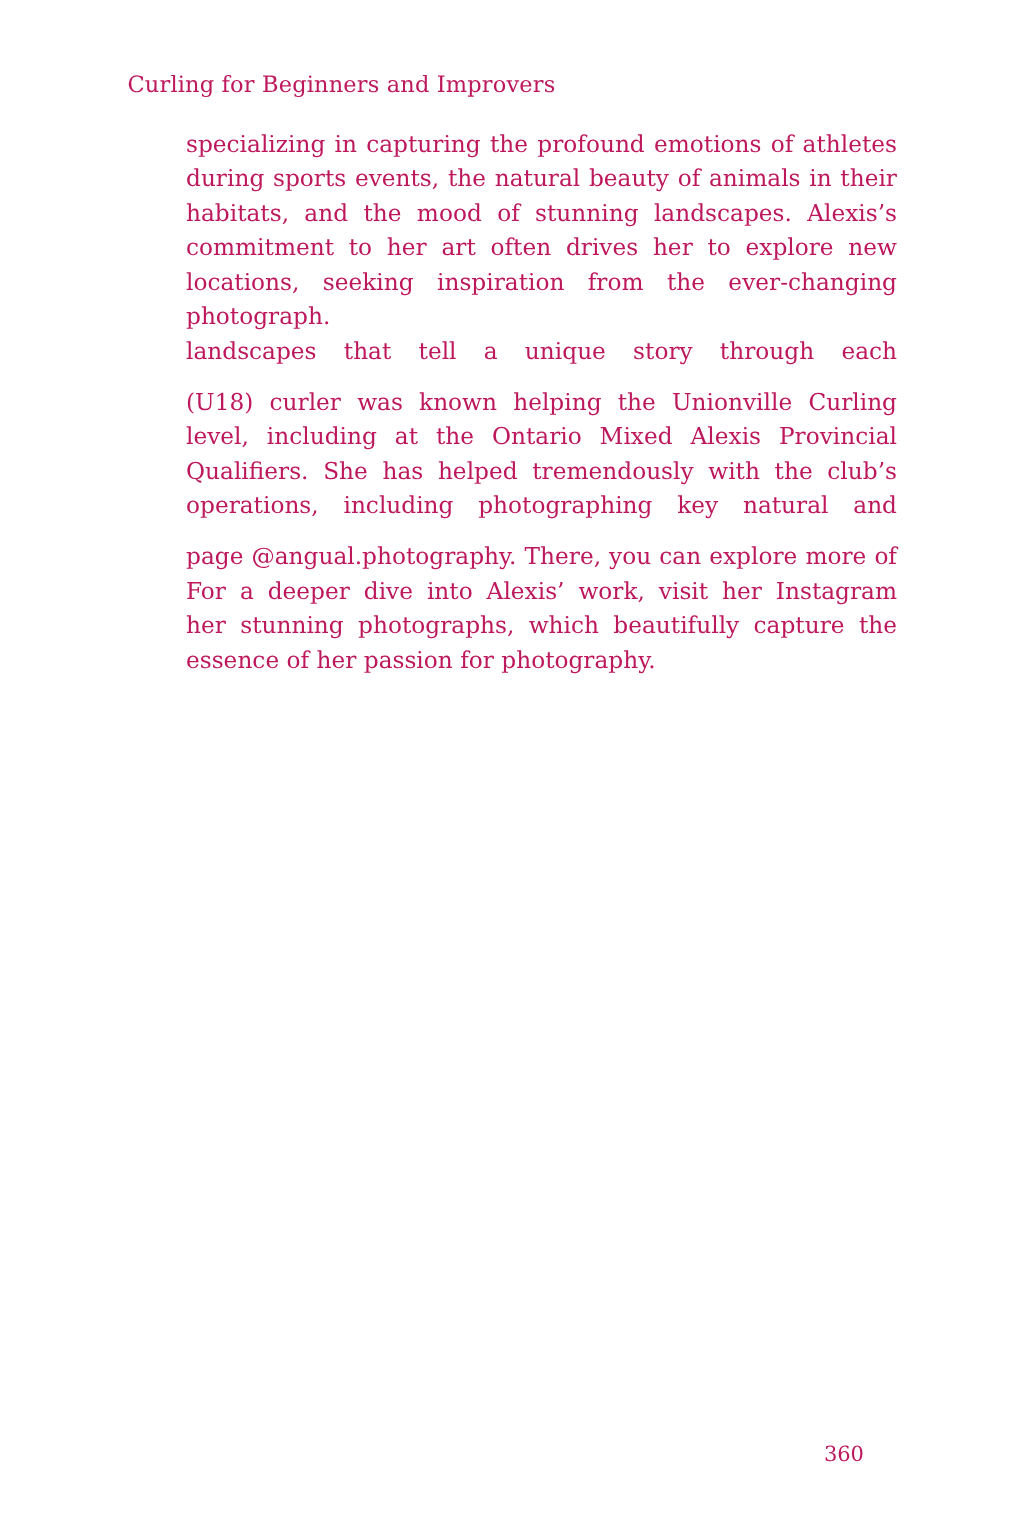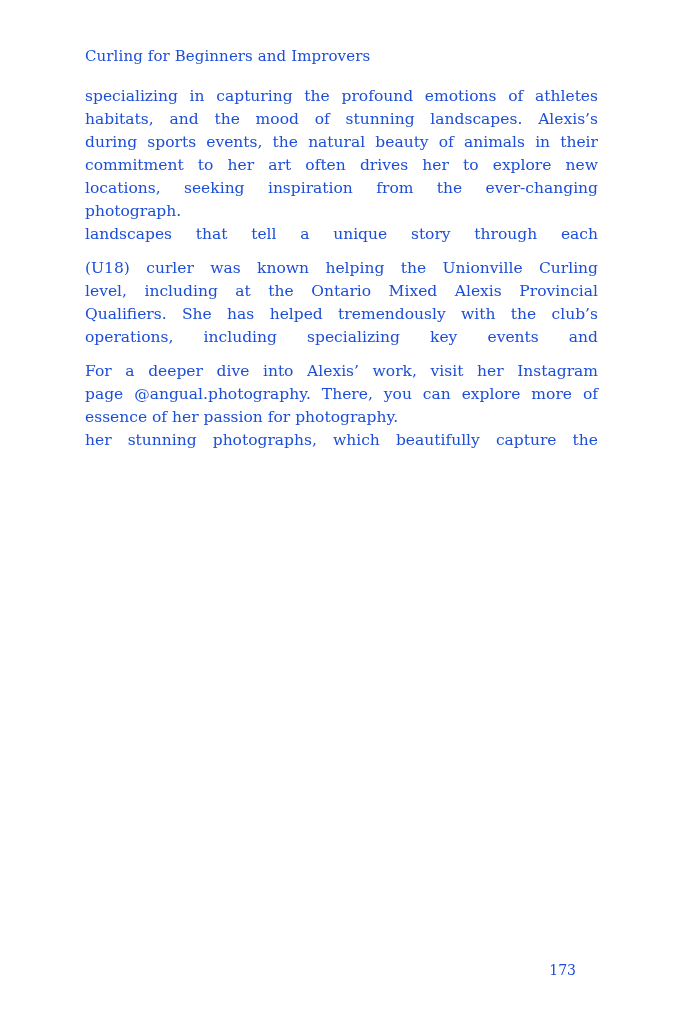--- a/index.html
+++ b/index.html
@@ -7,21 +7,21 @@
     padding: 0;
     background: #ffffff;
   }
   .page {
     position: relative;
     width: 661px;
     height: 1024px;
     background: #ffffff;
     overflow: hidden;
     font-family: "DejaVu Serif", "Liberation Serif", serif;
-    color: #1d4ed8;
+    color: #be185d;
   }
   .running-header {
     position: absolute;
     left: 85px;
     top: 47px;
     font-size: 15px;
     line-height: 19px;
     letter-spacing: 0.1px;
     white-space: nowrap;
   }
@@ -33,20 +33,21 @@
     font-size: 15.5px;
   }
   .paragraph {
     margin: 0 0 11px 0;
   }
   .line {
     line-height: 23px;
     text-align: justify;
     text-align-last: justify;
     white-space: normal;
+    margin-left: 39px;
   }
   .line.last {
     text-align-last: left;
   }
   .page-number {
     position: absolute;
     right: 85px;
     top: 961px;
     font-size: 14px;
     line-height: 18px;
@@ -54,35 +55,35 @@
 </style>
 </head>
 <body>
 
 <div class="page">
   <div class="running-header">Curling for Beginners and Improvers</div>
 
   <div class="body-text" id="body-text">
       <div class="paragraph">
         <div class="line">specializing in capturing the profound emotions of athletes</div>
+        <div class="line">during sports events, the natural beauty of animals in their</div>
         <div class="line">habitats, and the mood of stunning landscapes. Alexis’s</div>
-        <div class="line">during sports events, the natural beauty of animals in their</div>
         <div class="line">commitment to her art often drives her to explore new</div>
         <div class="line">locations, seeking inspiration from the ever-changing</div>
         <div class="line last">photograph.</div>
         <div class="line">landscapes that tell a unique story through each</div>
       </div>
       <div class="paragraph">
         <div class="line">(U18) curler was known helping the Unionville Curling</div>
         <div class="line">level, including at the Ontario Mixed Alexis Provincial</div>
         <div class="line">Qualifiers. She has helped tremendously with the club’s</div>
-        <div class="line">operations, including specializing key events and</div>
+        <div class="line">operations, including photographing key natural and</div>
       </div>
       <div class="paragraph">
+        <div class="line">page @angual.photography. There, you can explore more of</div>
         <div class="line">For a deeper dive into Alexis’ work, visit her Instagram</div>
-        <div class="line">page @angual.photography. There, you can explore more of</div>
+        <div class="line">her stunning photographs, which beautifully capture the</div>
         <div class="line last">essence of her passion for photography.</div>
-        <div class="line">her stunning photographs, which beautifully capture the</div>
       </div>
     </div>
 
-  <div class="page-number">173</div>
+  <div class="page-number">360</div>
 </div>
 
 </body></html>

